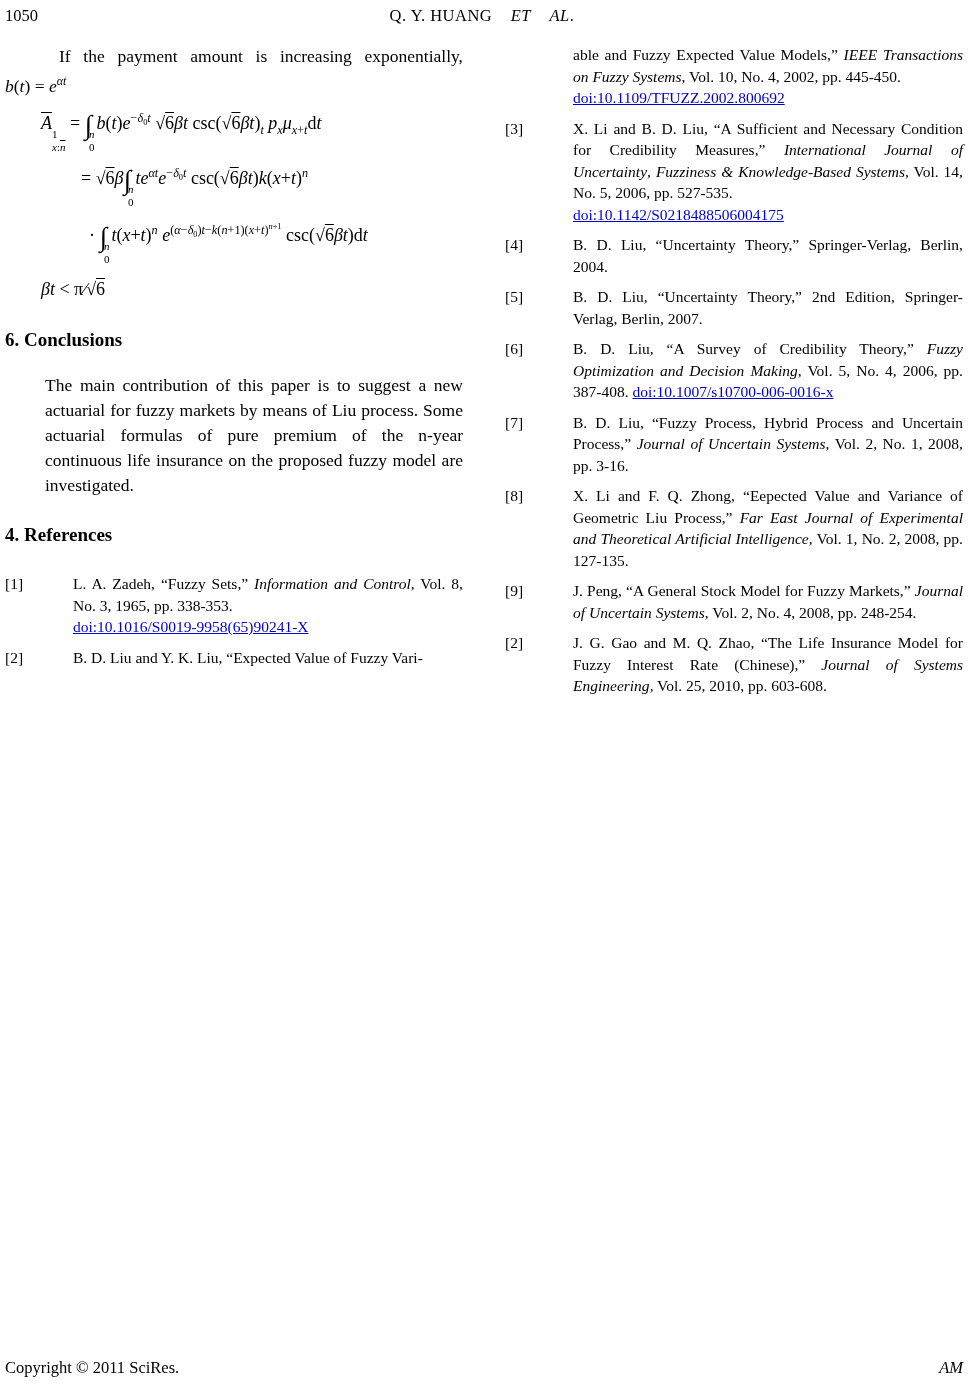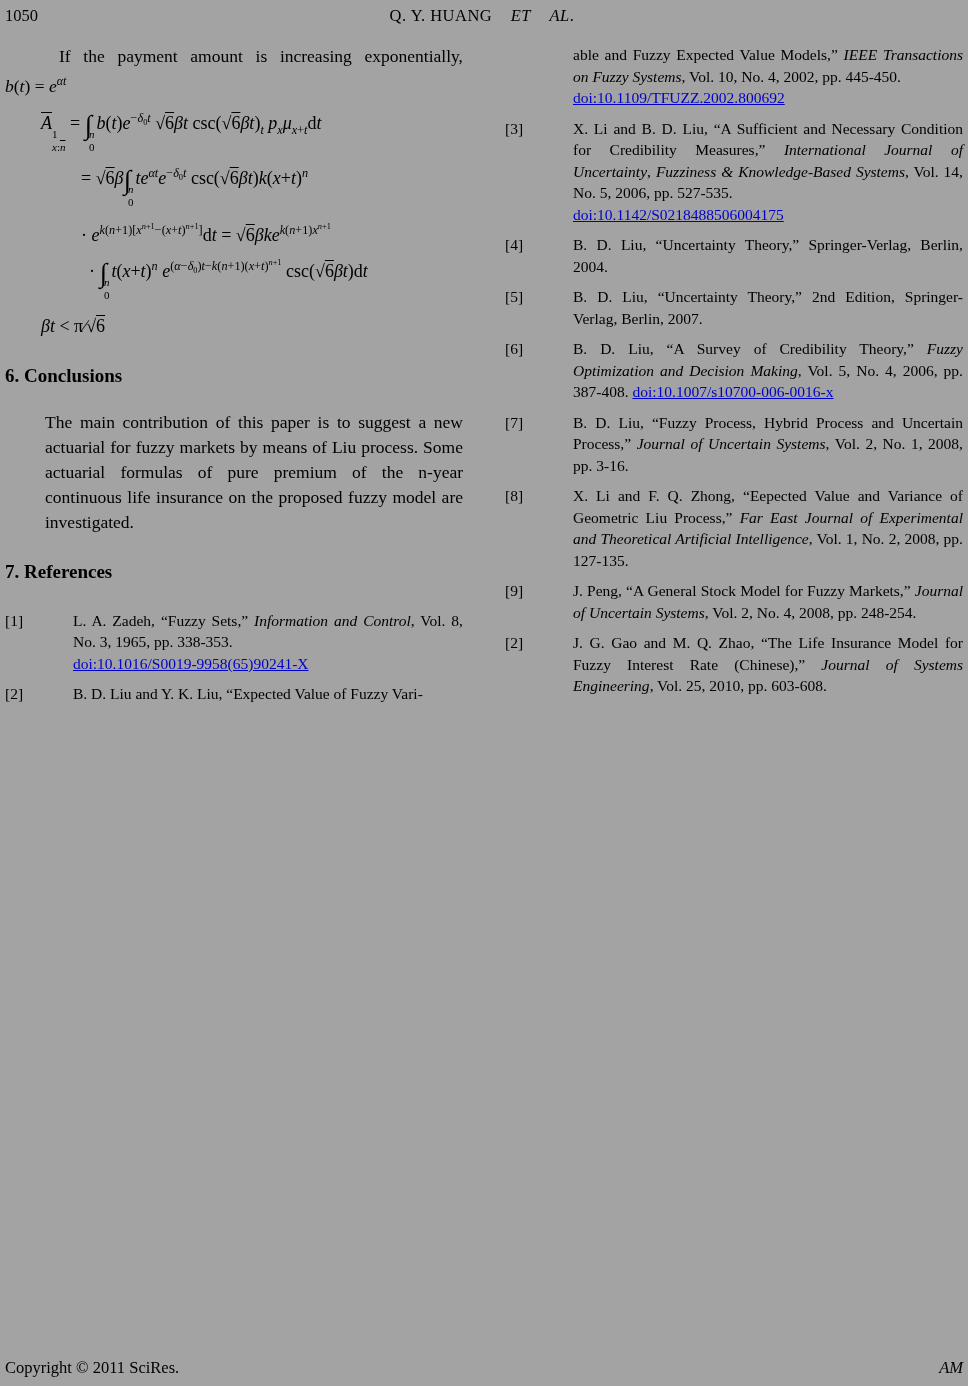--- a/index.html
+++ b/index.html
@@ -1,19 +1,19 @@
 <!DOCTYPE html>
 <html><head>
 <meta charset="utf-8">
 <style>
   * { margin:0; padding:0; box-sizing:border-box; }
   html,body { background:#888; }
   .page {
     position:relative; width:968px; height:1386px; margin:0 auto;
-    background:#a3a3a3; color:#000;
+    background:#ffffff; color:#000;
     font-family:"Liberation Serif","DejaVu Serif",serif;
     overflow:hidden;
   }
   
   .hdr { position:absolute; top:6px; left:0; right:0; height:24px; font-size:16.5px; }
   .pagenum { position:absolute; left:5px; top:0; }
   .runtitle { position:absolute; left:0; right:4px; top:0; text-align:center; letter-spacing:.5px; }
   
   .col { position:absolute; top:44px; width:458px; font-size:17.5px; }
   .col.left  { left:5px; }
@@ -70,31 +70,30 @@
           <span>1</span>
           <span><i>x</i>:<span class="ov"><i>n</i></span></span>
         </span> = <span class="intg">∫</span><span class="stk lim">
           <span><i>n</i></span>
           <span>0</span>
         </span><i>b</i>(<i>t</i>)<i>e</i><sup>−<i>δ</i><sub>0</sub><i>t</i></sup> √<span class="ov">6</span><i>βt</i> csc(√<span class="ov">6</span><i>βt</i>)<sub><i>t</i></sub> <i>p</i><sub><i>x</i></sub><i>μ</i><sub><i>x</i>+<i>t</i></sub>d<i>t</i></div>
     <div class="eq ind2">= √<span class="ov">6</span><i>β</i><span class="intg">∫</span><span class="stk lim">
           <span><i>n</i></span>
           <span>0</span>
         </span><i>te</i><sup><i>αt</i></sup><i>e</i><sup>−<i>δ</i><sub>0</sub><i>t</i></sup> csc(√<span class="ov">6</span><i>βt</i>)<i>k</i>(<i>x</i>+<i>t</i>)<sup><i>n</i></sup></div>
-    <div class="eq ind2">· <i>e</i><sup><i>k</i>(<i>n</i>+1)[<i>x</i><sup><i>n</i>+1</sup>−(<i>x</i>+<i>t</i>)<sup><i>n</i>+1</sup>]</sup>d<i>t</i> = √<span class="ov">6</span><i>βke</i><sup><i>k</i>(<i>n</i>+1)<i>x</i><sup><i>n</i>+1</sup></sup></div>
     <div class="eq ind3">· <span class="intg">∫</span><span class="stk lim">
           <span><i>n</i></span>
           <span>0</span>
         </span><i>t</i>(<i>x</i>+<i>t</i>)<sup><i>n</i></sup> <i>e</i><sup>(<i>α</i>−<i>δ</i><sub>0</sub>)<i>t</i>−<i>k</i>(<i>n</i>+1)(<i>x</i>+<i>t</i>)<sup><i>n</i>+1</sup></sup> csc(√<span class="ov">6</span><i>βt</i>)d<i>t</i></div>
     <div class="eq ind1"><i>βt</i> &lt; π∕√<span class="ov">6</span></div>
 
     <h2 class="sect h-conc">6. Conclusions</h2>
     <p class="bodyline conc-par">The main contribution of this paper is to suggest a new actuarial for fuzzy markets by means of Liu process. Some actuarial formulas of pure premium of the n-year continuous life insurance on the proposed fuzzy model are investigated.</p>
 
-    <h2 class="sect h-refs">7. References</h2>
+    <h2 class="sect h-refs">4. References</h2>
 
     <div class="reflist">
       <div class="ref">
         <span class="lab">[1]</span>
         <div class="txt">L. A. Zadeh, “Fuzzy Sets,” <i>Information and Control</i>, Vol. 8, No. 3, 1965, pp. 338-353.<br><a class="doi">doi:10.1016/S0019-9958(65)90241-X</a></div>
       </div>
       <div class="ref">
         <span class="lab">[2]</span>
         <div class="txt">B. D. Liu and Y. K. Liu, “Expected Value of Fuzzy Vari-</div>
       </div>

